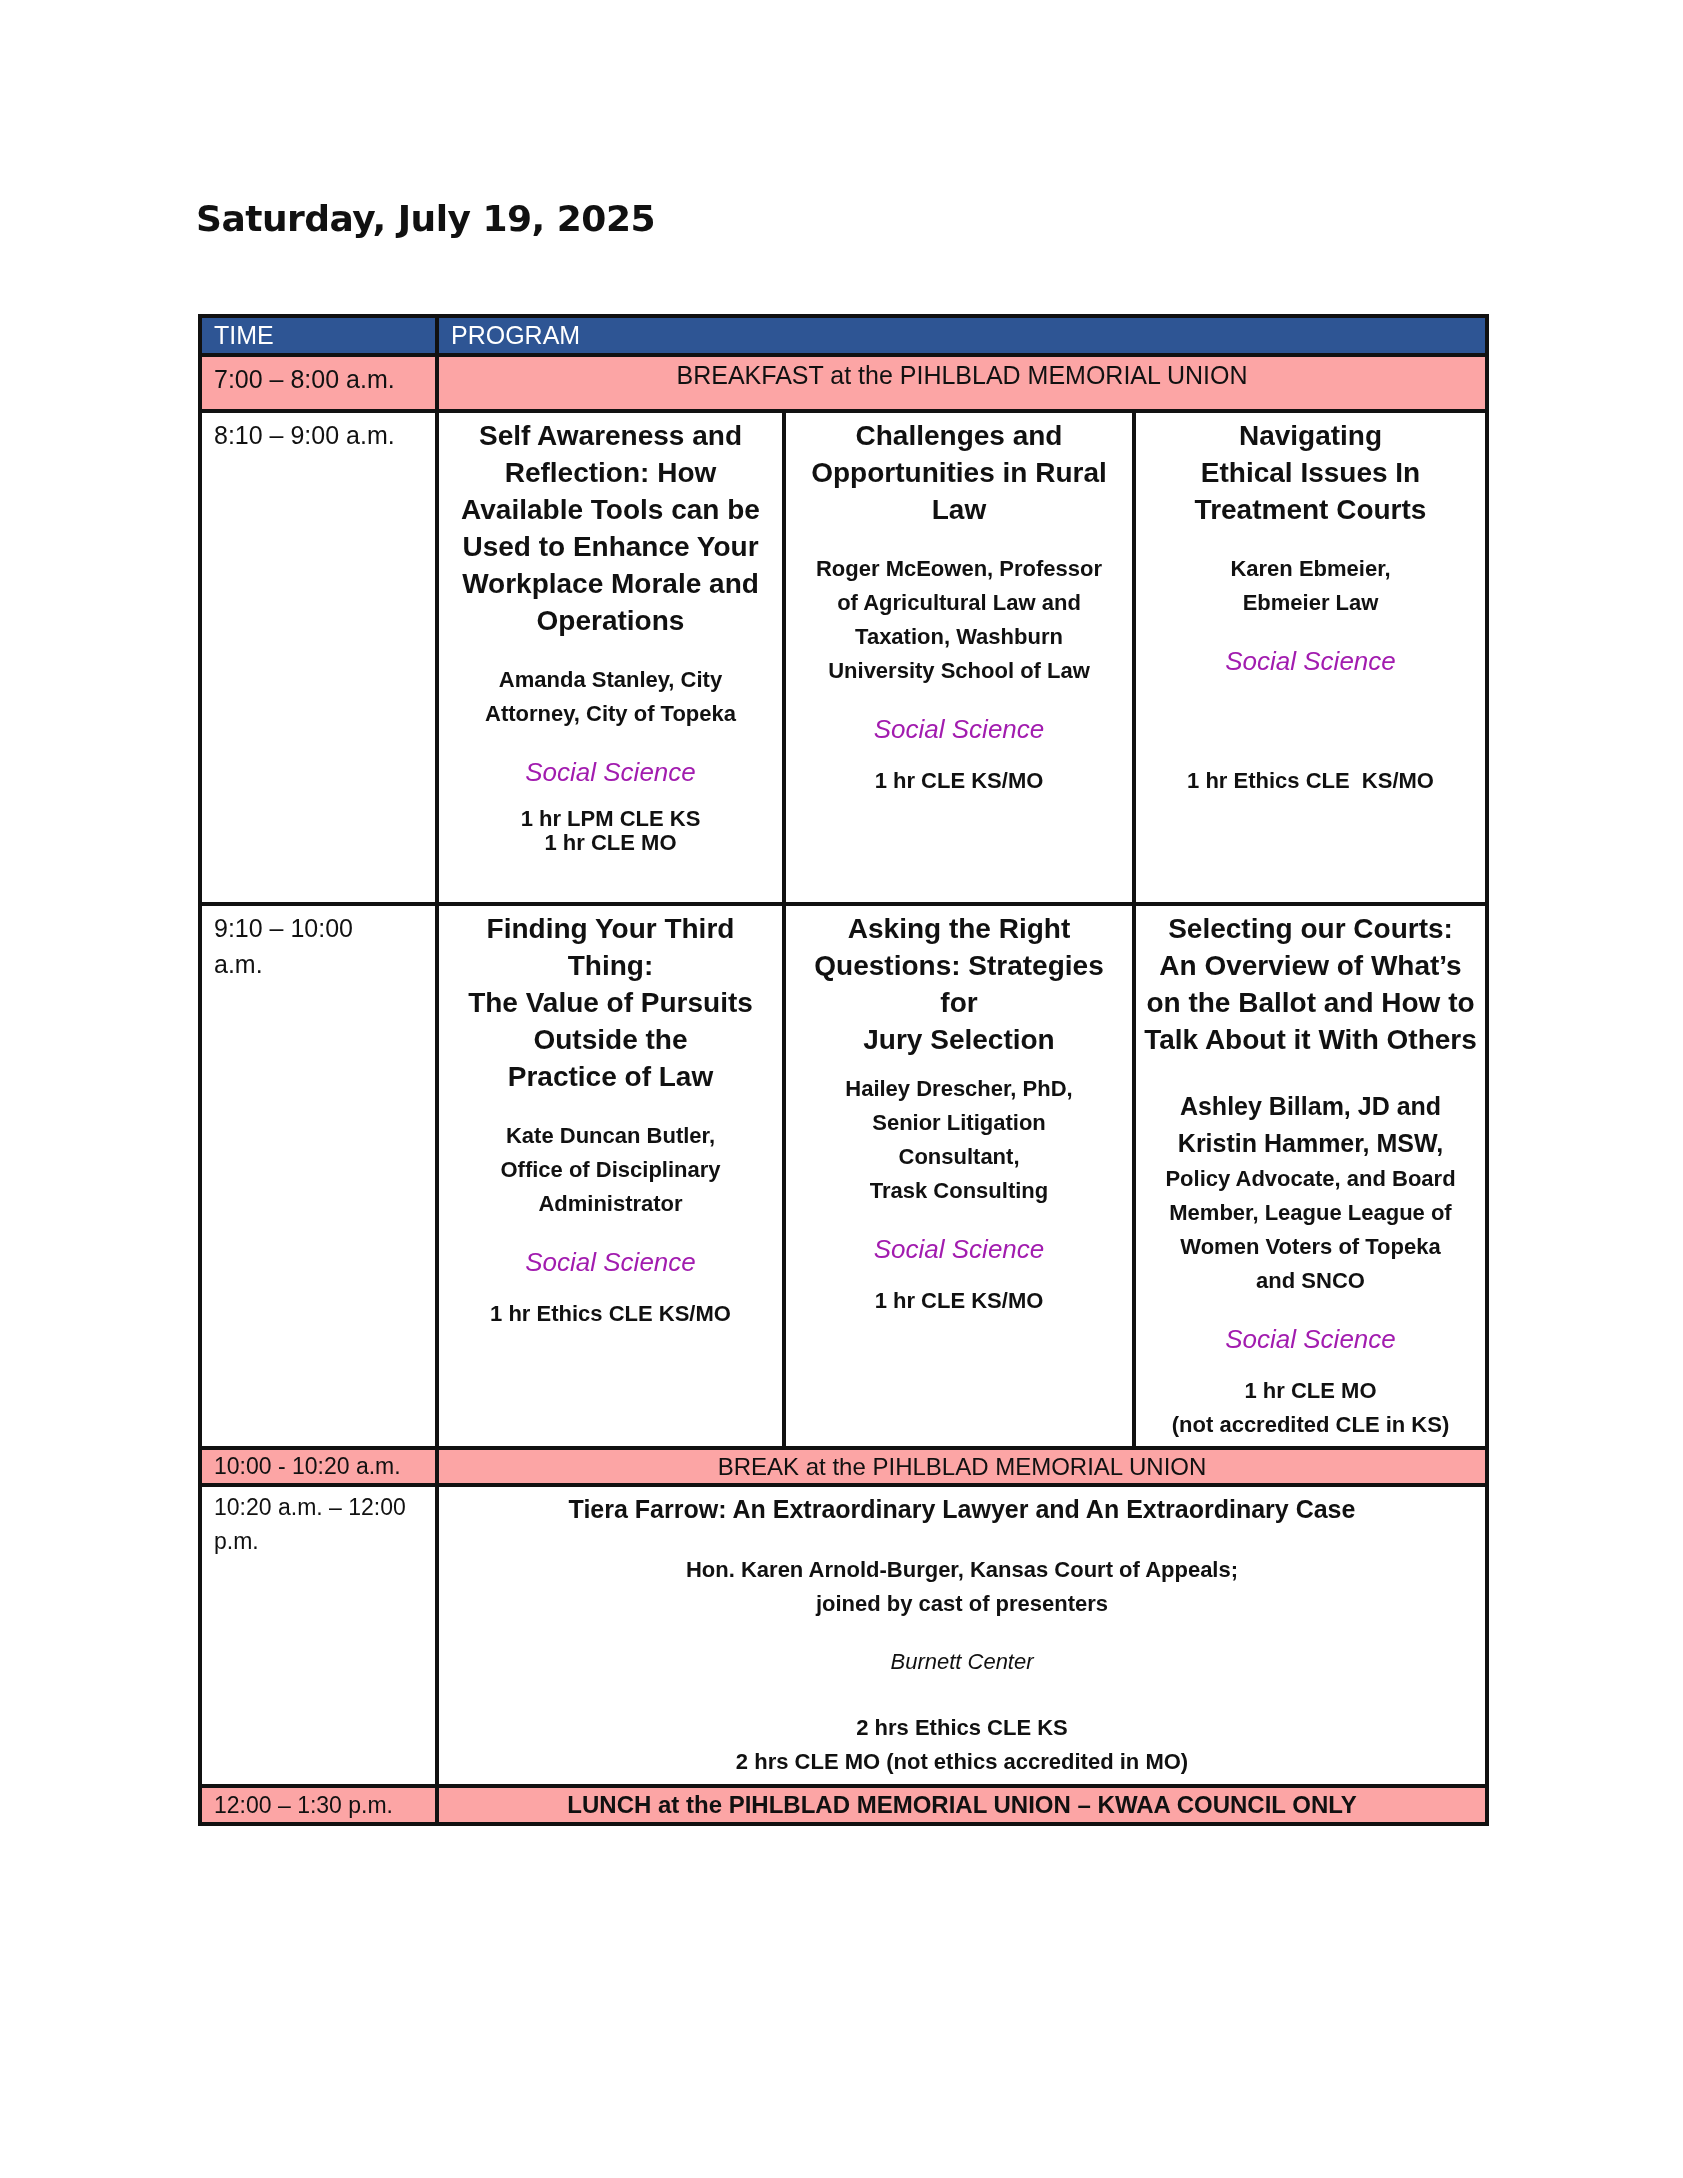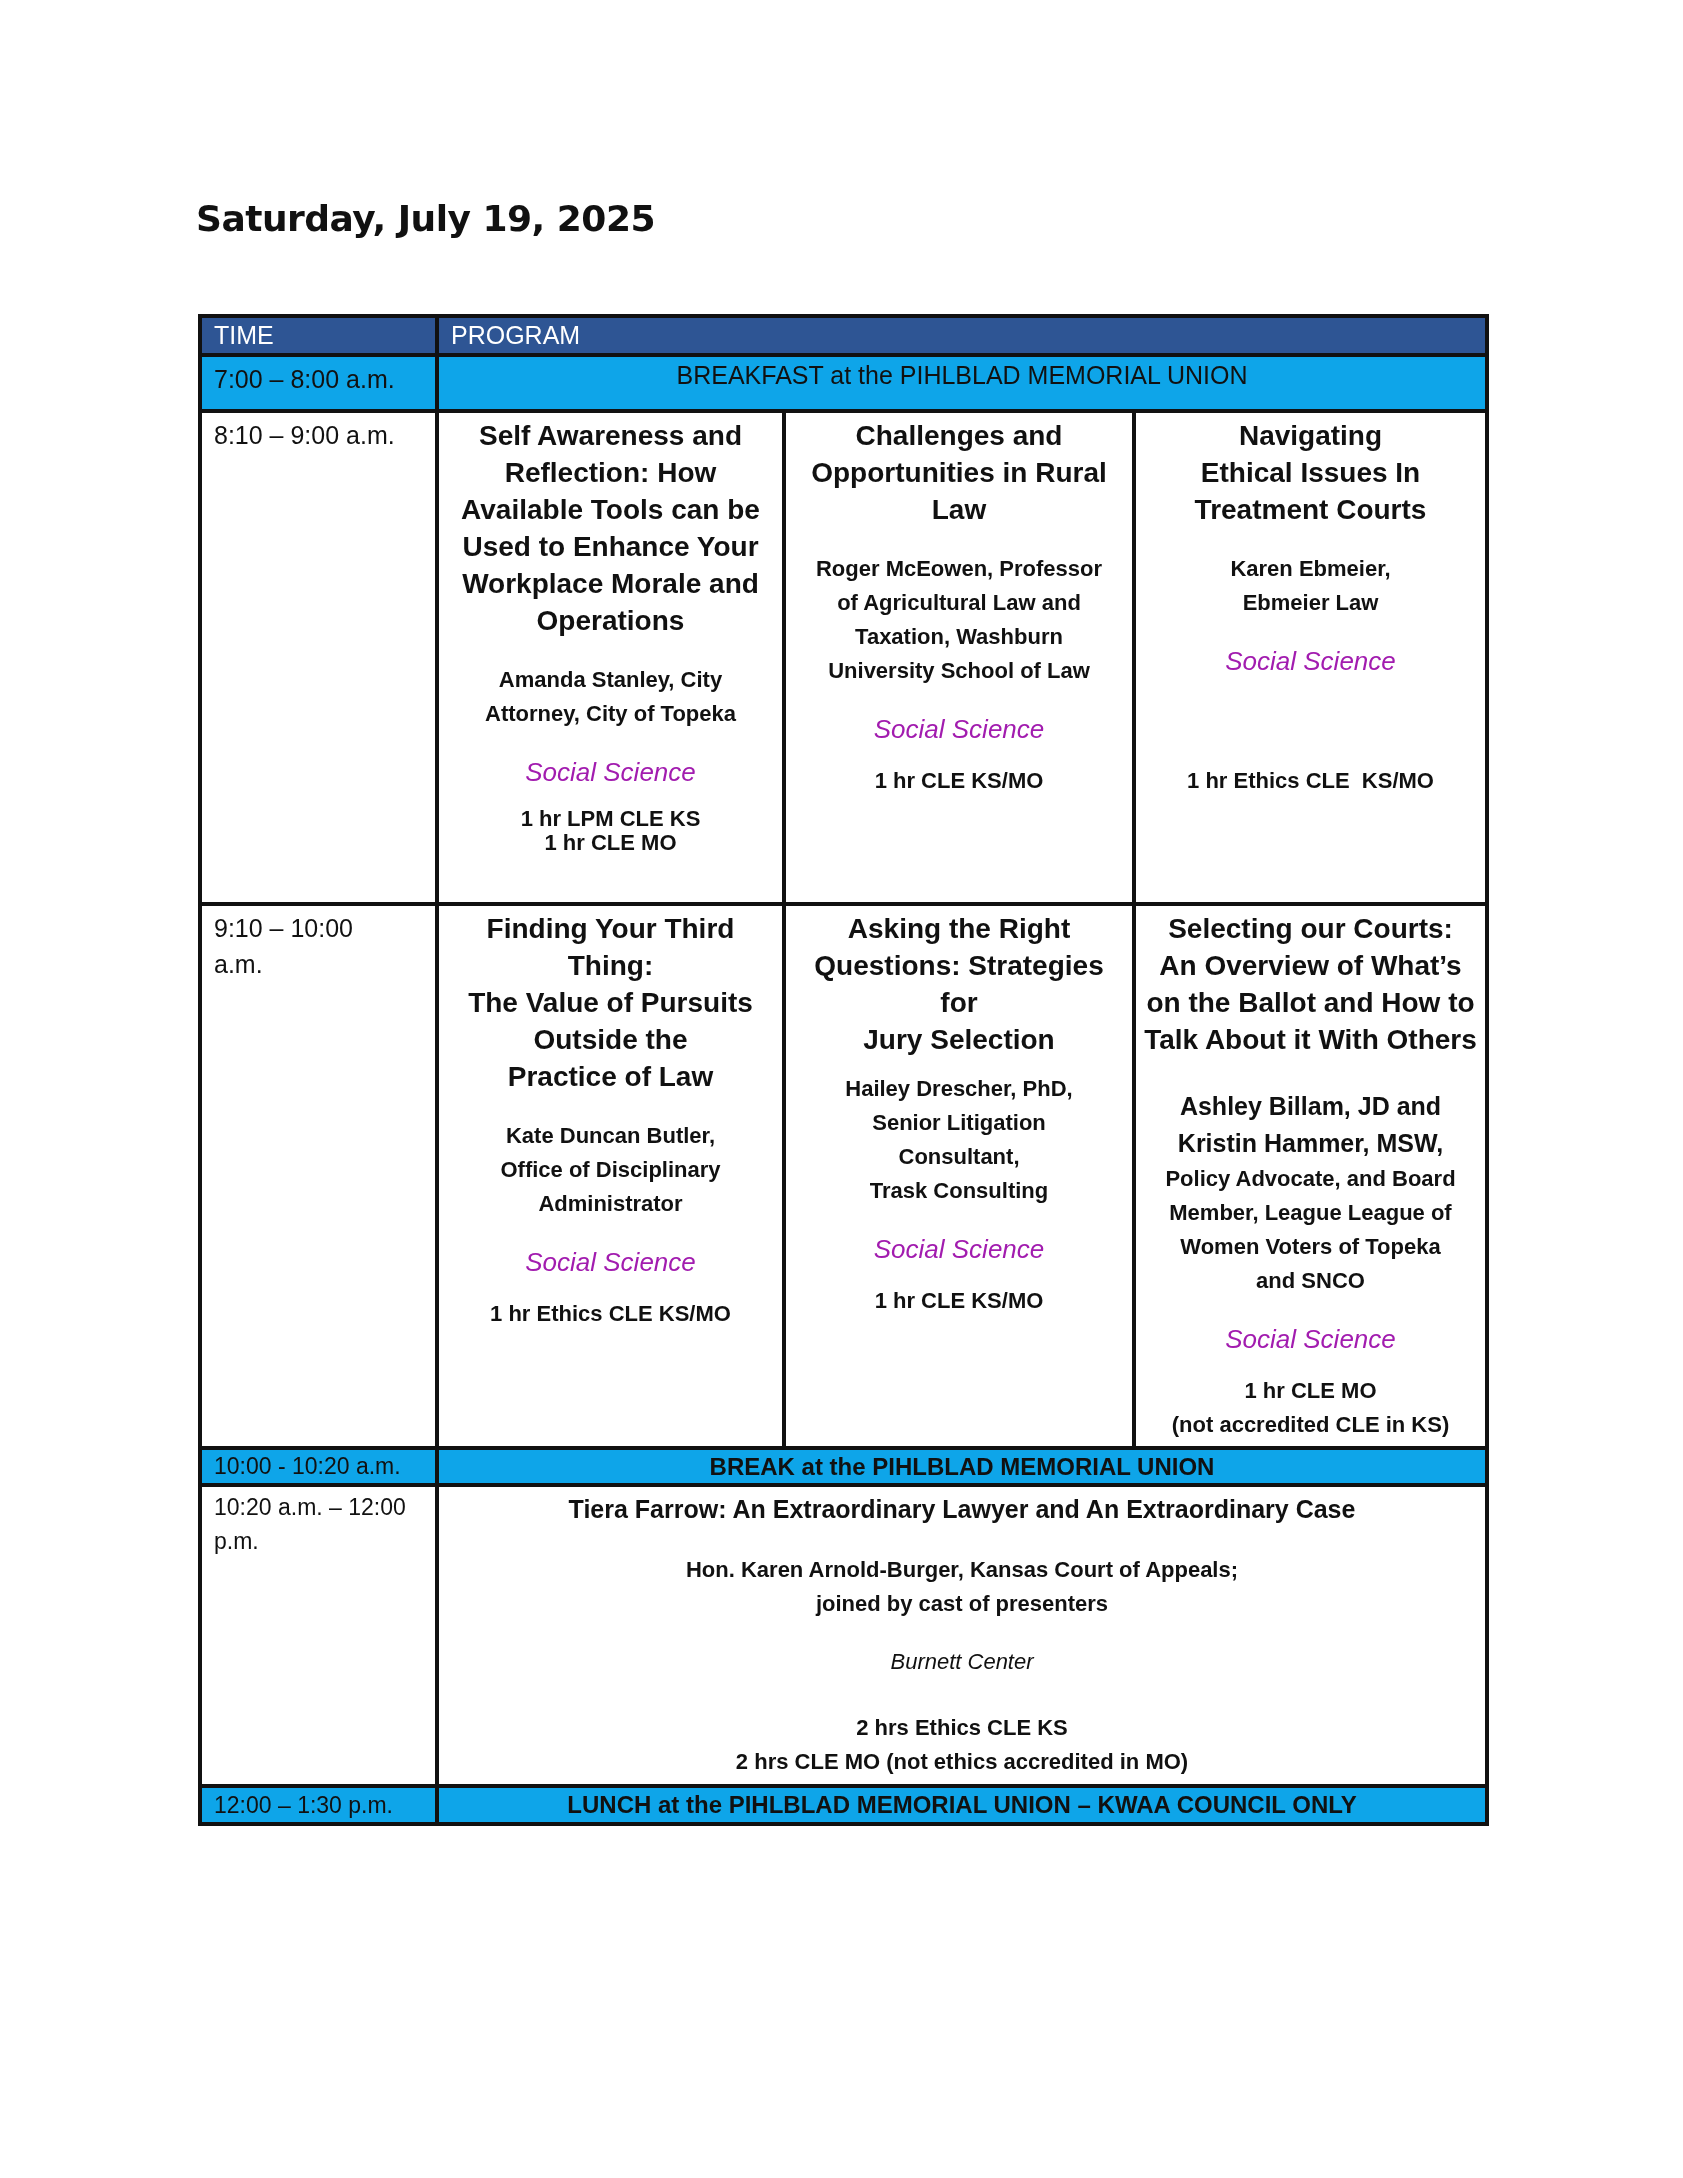--- a/index.html
+++ b/index.html
@@ -5,21 +5,21 @@
   html, body { margin:0; padding:0; background:#ffffff; }
   body { width:1683px; height:2178px; position:relative; font-family:"Liberation Sans", sans-serif; color:#111; }
   .title { position:absolute; left:196px; top:198px; font-size:36px; font-weight:bold; font-family:"DejaVu Sans", sans-serif; letter-spacing:-0.5px; }
   table.sched { position:absolute; left:198px; top:270px; width:1287px; border-collapse:collapse; table-layout:fixed;margin-top:44px; }
   table.sched td { border:4px solid #111; vertical-align:top; padding:0; }
   col.c-time { width:237px; }
   col.c-a { width:347px; }
   col.c-b { width:350px; }
   col.c-c { width:353px; }
   tr.hdr td { background:#2E5594; color:#fff; height:31px; font-size:25px; padding:2px 12px; vertical-align:middle; }
-  tr.gray td { background:#0ea5e9; }
+  tr.gray td { background:#fca5a5; }
   tr.breakfast td { height:44px; font-size:25px; }
   tr.break td { height:31px; font-size:24px; vertical-align:middle; }
   tr.lunch td { height:34px; font-size:24px; vertical-align:middle; }
   .timecell { font-size:25px; padding:4px 12px !important; line-height:1.45; }
   .fullcell { text-align:center; padding:4px 8px !important; }
   tr.r1 td { height:481px; }
   tr.r2 td { height:518px; }
   tr.key td { height:289px; }
   .sess { text-align:center; padding:4px 8px !important; }
   .s-title { font-weight:bold; font-size:28px; line-height:37px; }
@@ -166,21 +166,21 @@
       </div>
       <div class="s-cat">Social Science</div>
       <div class="s-credit">
         <span class="line">1 hr CLE MO</span>
             <span class="line">(not accredited CLE in KS)</span>
       </div>
     </td>
   </tr>
   <tr class="gray break">
     <td class="timecell" style="font-size:23px;padding:0 12px !important;">10:00 - 10:20 a.m.</td>
-    <td colspan="3" class="fullcell" style="padding:0 8px !important;font-weight:bold;">BREAK at the PIHLBLAD MEMORIAL UNION</td>
+    <td colspan="3" class="fullcell" style="padding:0 8px !important;">BREAK at the PIHLBLAD MEMORIAL UNION</td>
   </tr>
   <tr class="key">
     <td class="timecell" style="font-size:23px;">
       <span class="line">10:20 a.m. – 12:00</span>
           <span class="line">p.m.</span>
     </td>
     <td colspan="3" class="sess">
       <div class="k-title">Tiera Farrow: An Extraordinary Lawyer and An Extraordinary Case</div>
       <div class="k-speaker">
         <span class="line">Hon. Karen Arnold-Burger, Kansas Court of Appeals;</span>

